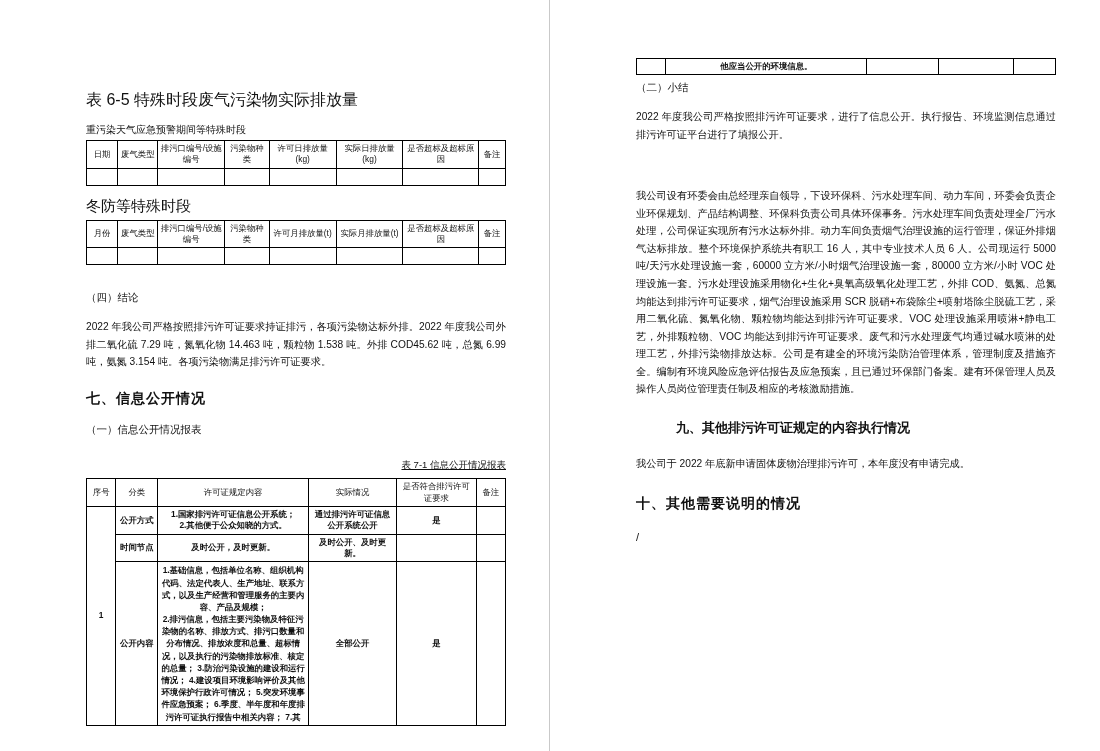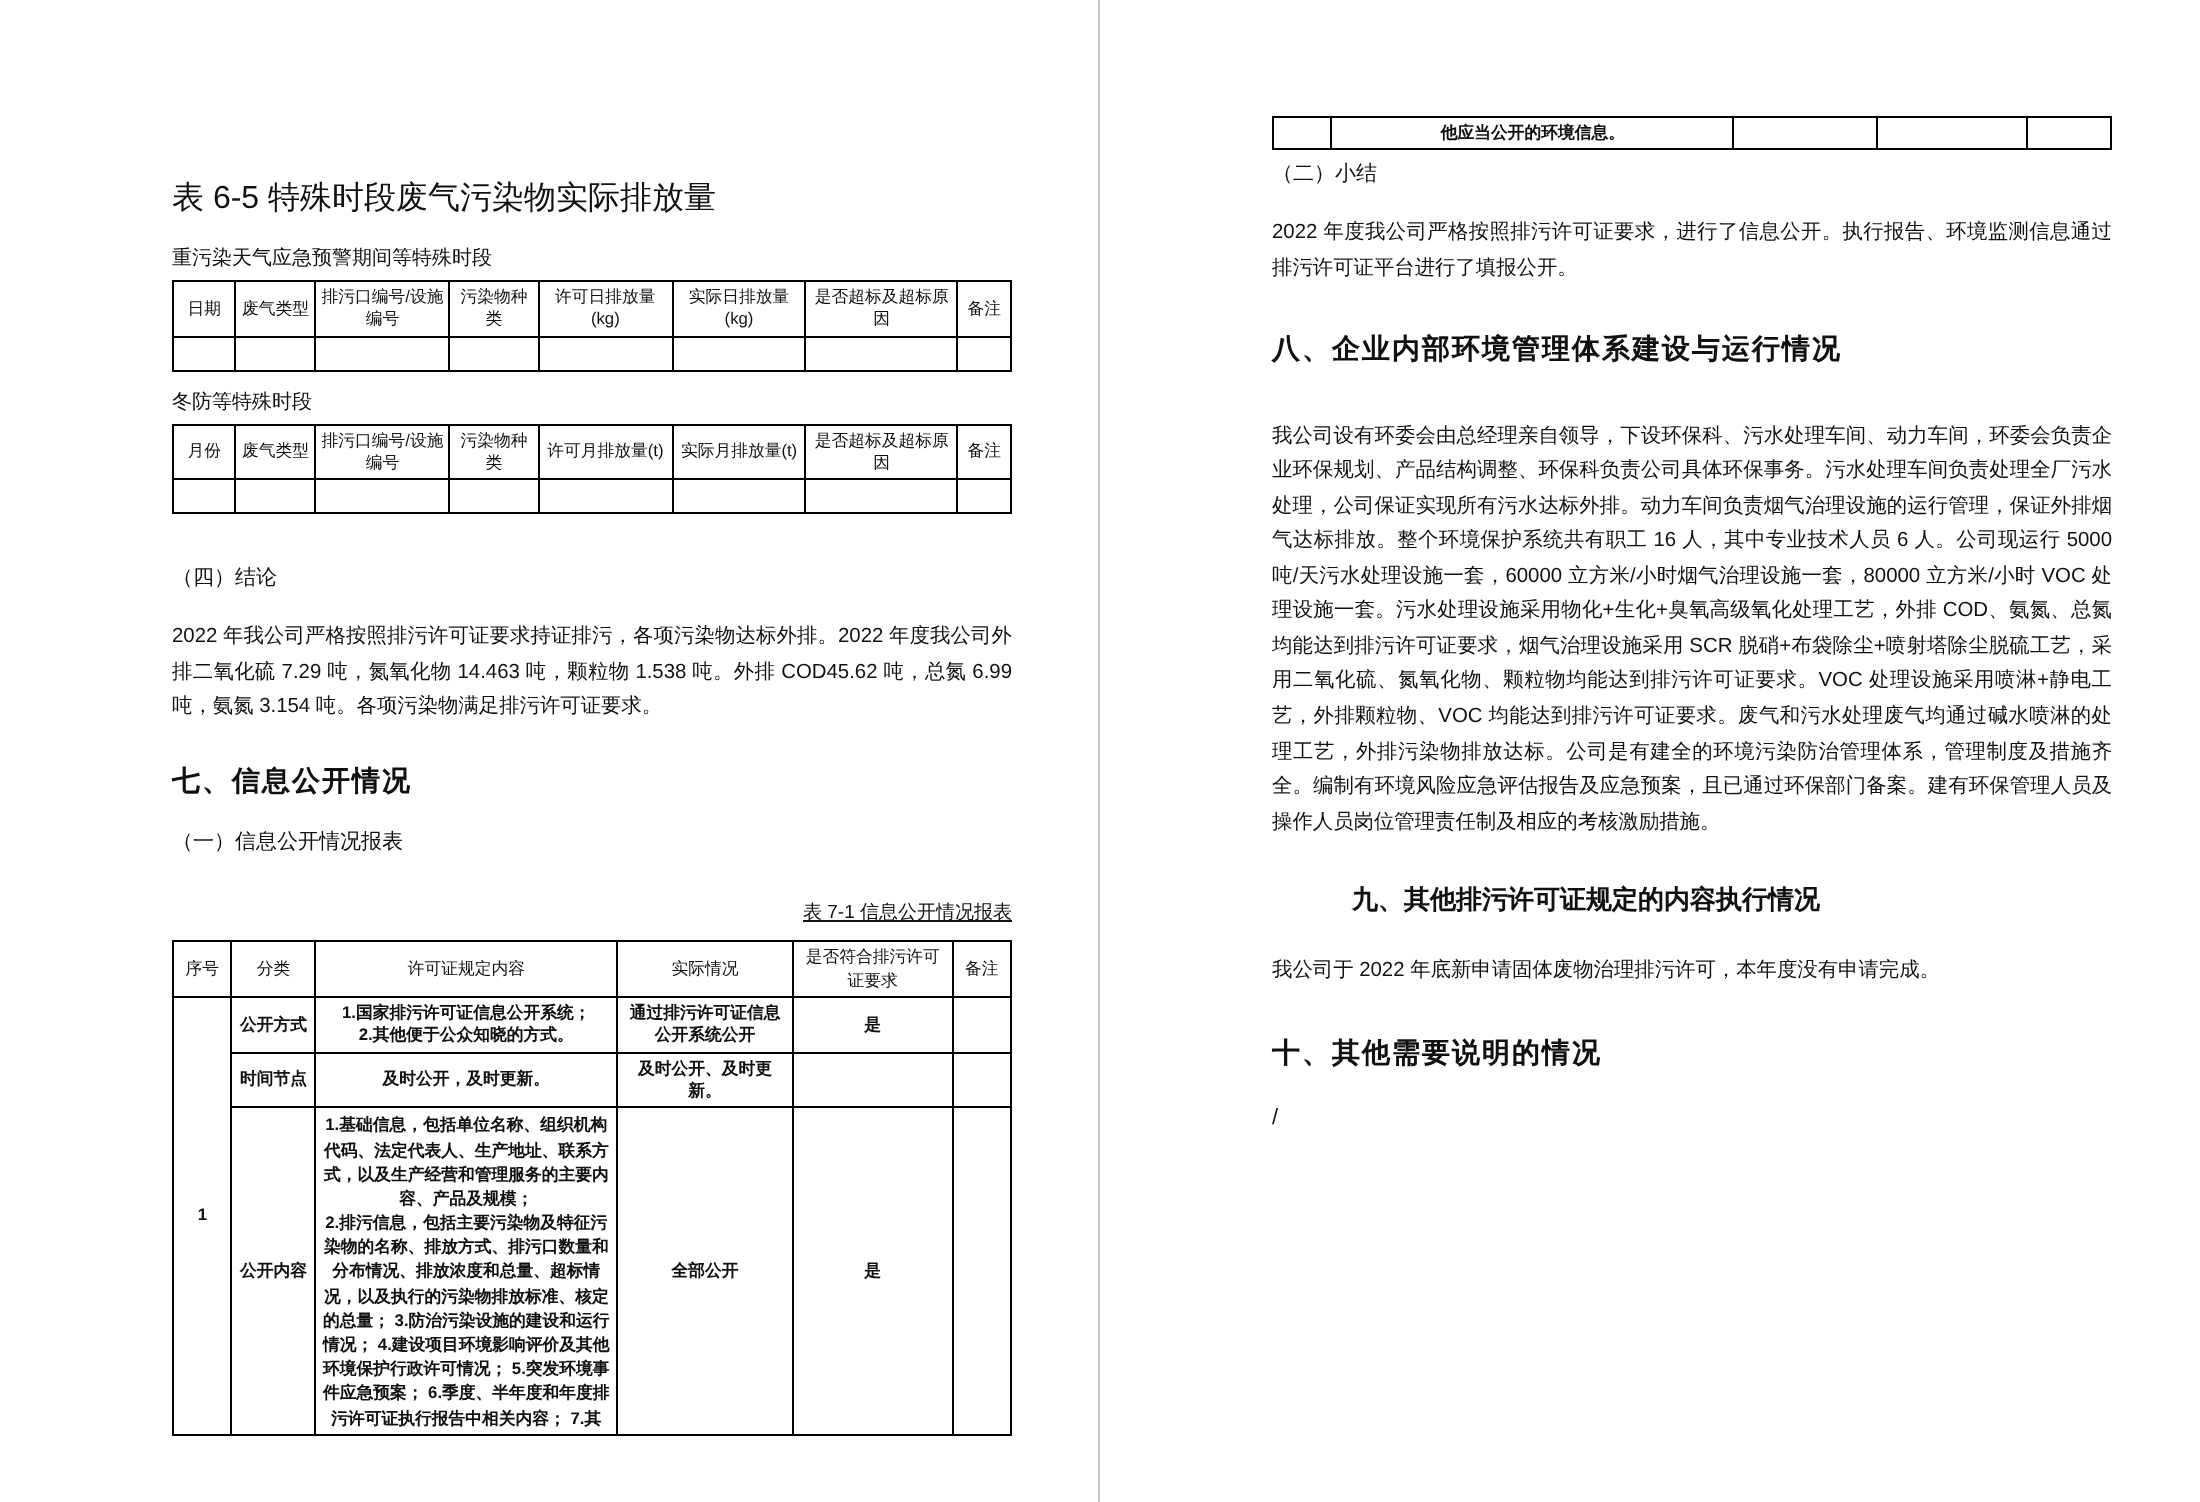--- a/index.html
+++ b/index.html
@@ -163,21 +163,21 @@
           <td></td>
           <td></td>
           <td></td>
           <td></td>
           <td></td>
         </tr>
       </tbody>
         </table>
 
       <div class="gap-8"></div>
-      <div class="subhead" style="font-size:10px">冬防等特殊时段</div>
+      <div class="subhead" style="font-size:15px">冬防等特殊时段</div>
       <div class="gap-2"></div>
 
       <table class="doc">
         <colgroup>
           <col style="width:7%">
             <col style="width:9%">
             <col style="width:15%">
             <col style="width:10%">
           <col style="width:15%">
             <col style="width:15%">
@@ -293,21 +293,20 @@
         </tr>
       </tbody>
         </table>
 
       <div class="gap-4"></div>
       <div class="subhead">（二）小结</div>
       <div class="gap-12"></div>
       <div class="body-text">2022 年度我公司严格按照排污许可证要求，进行了信息公开。执行报告、环境监测信息通过排污许可证平台进行了填报公开。</div>
 
       <div class="gap-20"></div>
-      <div class="h2">八、企业内部环境管理体系建设与运行情况</div>
       <div class="gap-16"></div>
       <div class="gap-8"></div>
       <div class="body-text">我公司设有环委会由总经理亲自领导，下设环保科、污水处理车间、动力车间，环委会负责企业环保规划、产品结构调整、环保科负责公司具体环保事务。污水处理车间负责处理全厂污水处理，公司保证实现所有污水达标外排。动力车间负责烟气治理设施的运行管理，保证外排烟气达标排放。整个环境保护系统共有职工 16 人，其中专业技术人员 6 人。公司现运行 5000 吨/天污水处理设施一套，60000 立方米/小时烟气治理设施一套，80000 立方米/小时 VOC 处理设施一套。污水处理设施采用物化+生化+臭氧高级氧化处理工艺，外排 COD、氨氮、总氮均能达到排污许可证要求，烟气治理设施采用 SCR 脱硝+布袋除尘+喷射塔除尘脱硫工艺，采用二氧化硫、氮氧化物、颗粒物均能达到排污许可证要求。VOC 处理设施采用喷淋+静电工艺，外排颗粒物、VOC 均能达到排污许可证要求。废气和污水处理废气均通过碱水喷淋的处理工艺，外排污染物排放达标。公司是有建全的环境污染防治管理体系，管理制度及措施齐全。编制有环境风险应急评估报告及应急预案，且已通过环保部门备案。建有环保管理人员及操作人员岗位管理责任制及相应的考核激励措施。</div>
 
       <div class="gap-20"></div>
       <div class="h3" style="font-size:13px">九、其他排污许可证规定的内容执行情况</div>
       <div class="gap-16"></div>
       <div class="body-text">我公司于 2022 年底新申请固体废物治理排污许可，本年度没有申请完成。</div>
 
       <div class="gap-20"></div>

